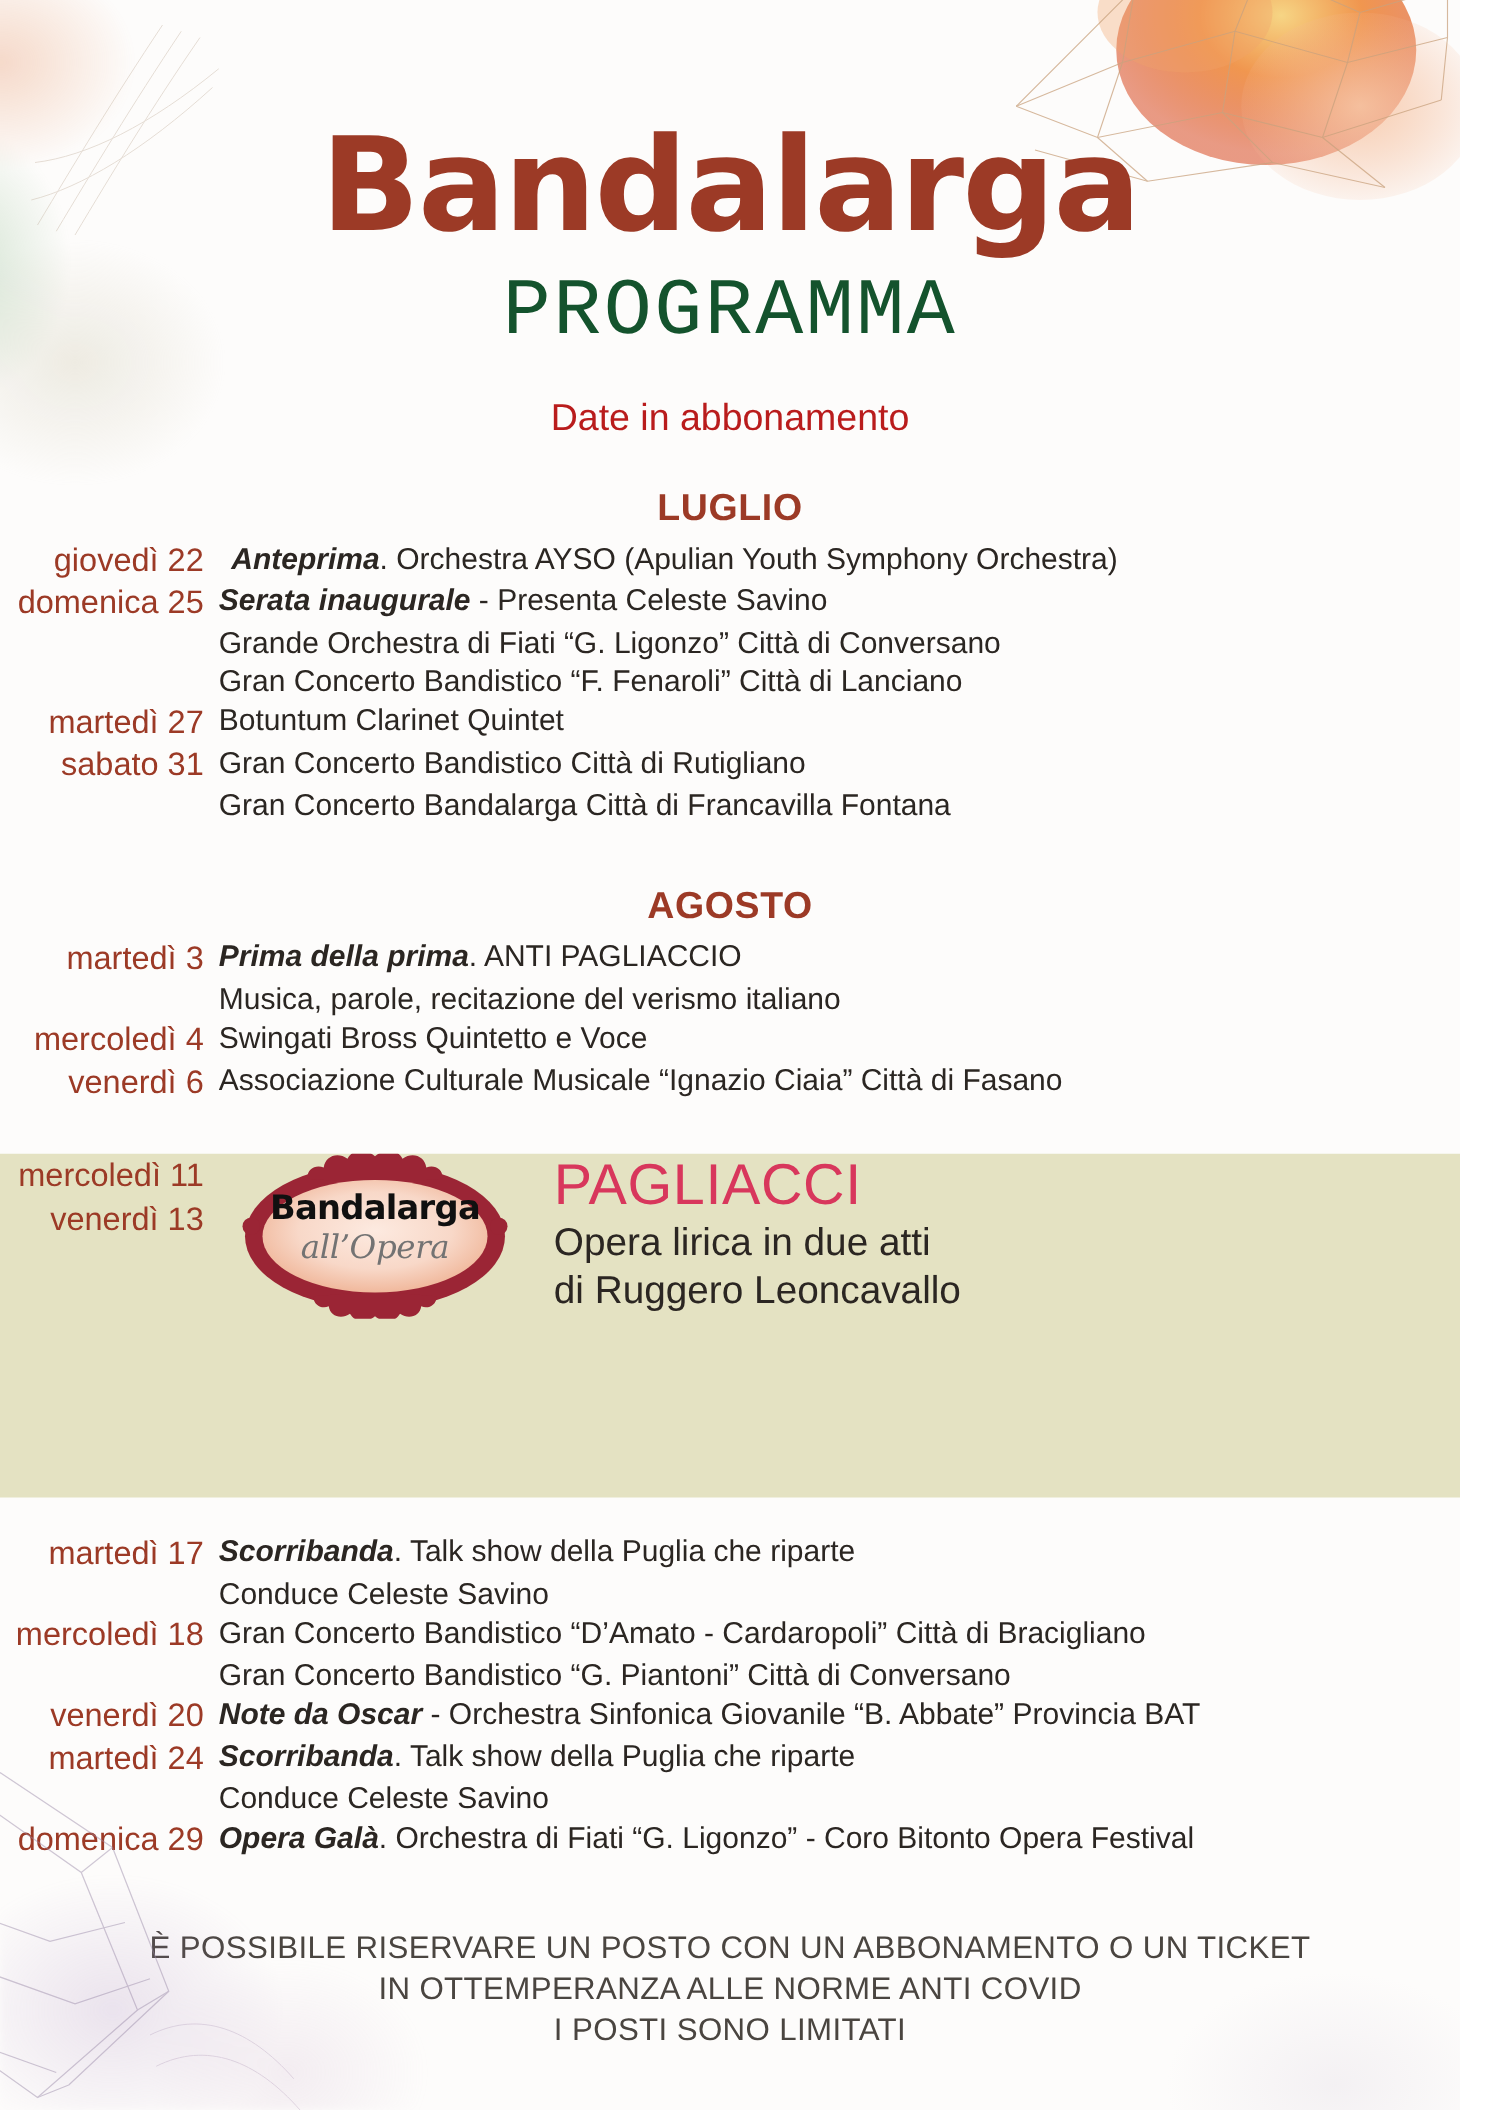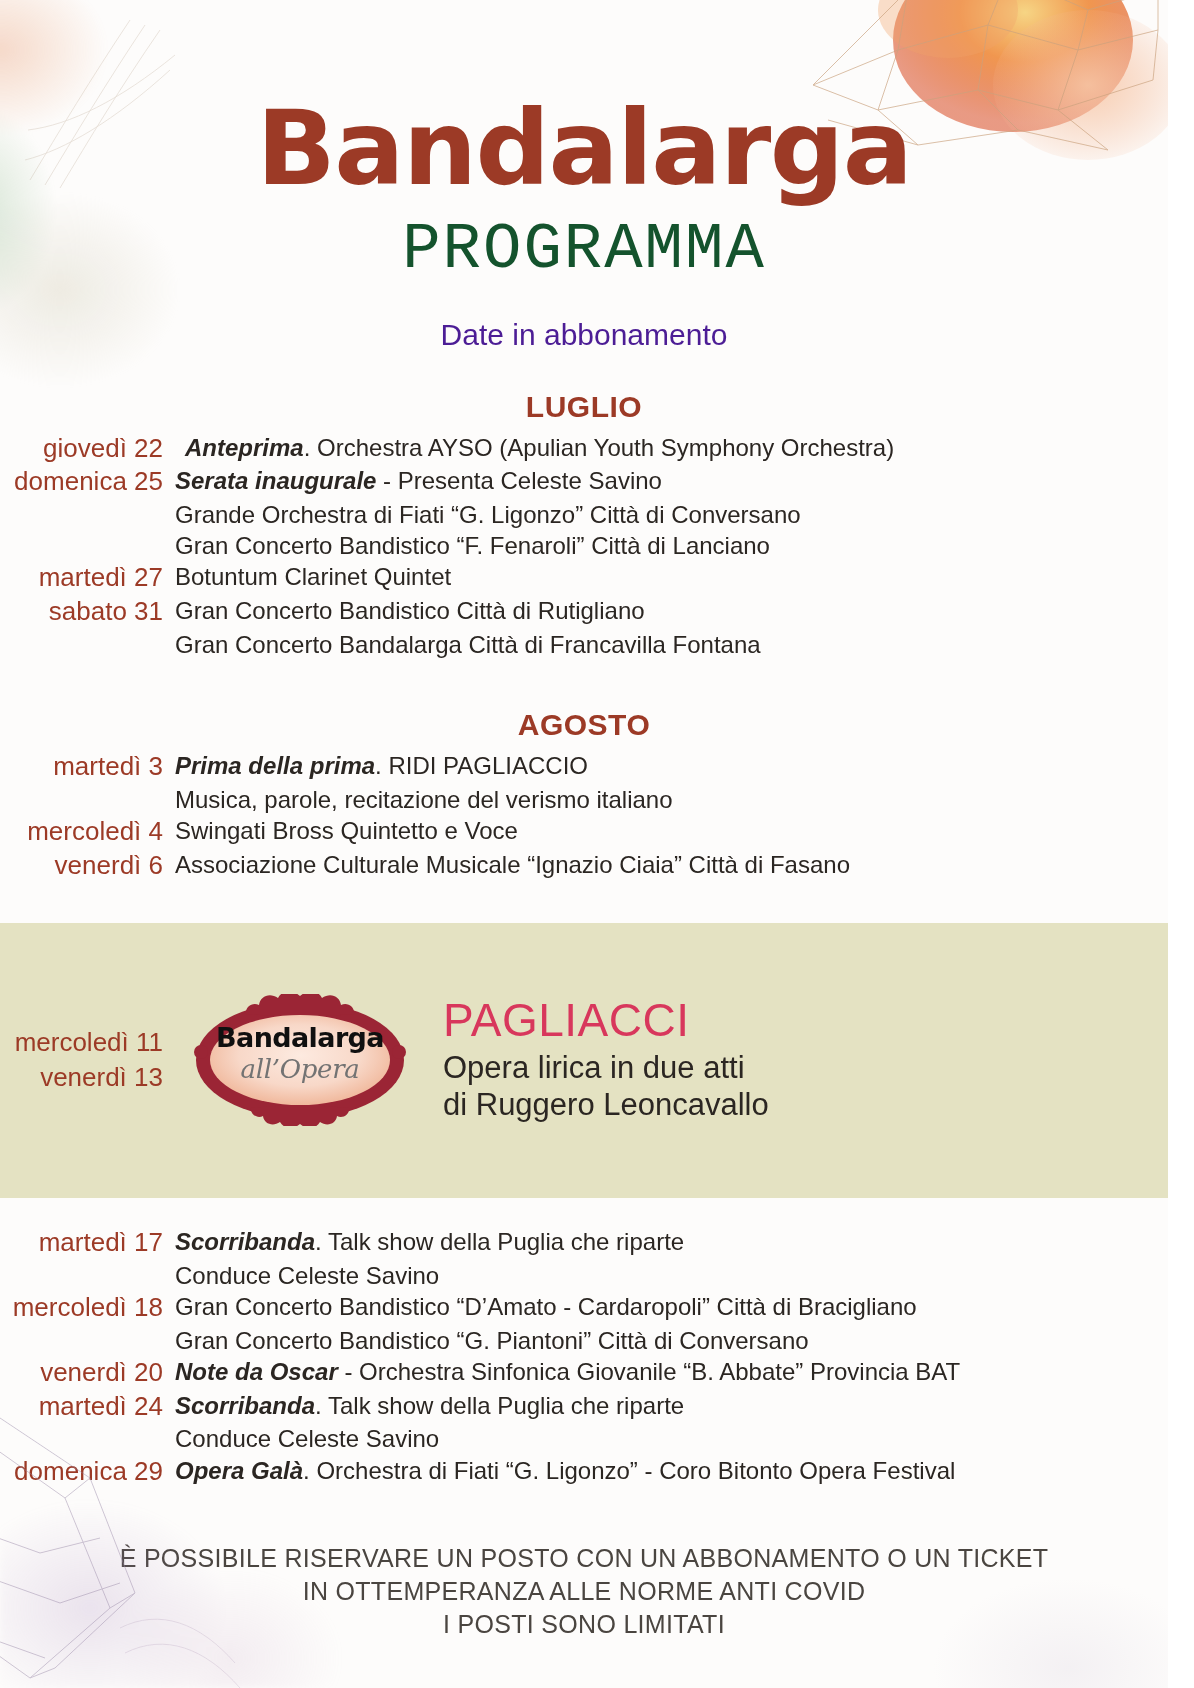--- a/index.html
+++ b/index.html
@@ -68,21 +68,21 @@
     font-family: Liberation Mono, monospace;
     font-weight: 400;
     font-size: 64px;
     line-height: 1.0;
     letter-spacing: 2px;
     color: #14532d;
     margin: 18px 0 0 0;
   }
   .sub-line-1 {
     font-size: 30px;
-    color: #4c1d95;
+    color: #b91c1c;
     margin-top: 34px;
     line-height: 1.25;
   }
   .sub-line-2 {
     font-size: 30px;
     color: #2b2622;
     line-height: 1.25;
     margin-top: 2px;
   }
   .date-accent { color: #9c3a26; }
@@ -127,21 +127,21 @@
   .em { font-style: italic; font-weight: 700; }
   .bold { font-weight: 400; }
 
   
   .opera-band {
     position: relative;
     margin-top: 40px;
     background: #e4e2c2;
     height: 275px;
     display: flex;
-    align-items: center;
+    align-items: flex-start;
     box-sizing: border-box;
   }
   .opera-dates {
     width: 175px;
     min-width: 175px;
     text-align: right;
     padding-right: 12px;
     box-sizing: border-box;
     color: #9c3a26;
     font-size: 26px;
@@ -316,21 +316,21 @@
       <div class="row">
         <div class="row-date"></div>
         <div class="row-text"><span>Gran Concerto Bandalarga Città di Francavilla Fontana</span></div>
       </div>
     </div>
 
   <div class="month-heading" id="month-heading-agosto">AGOSTO</div>
   <div class="schedule" id="august-list">
       <div class="row">
         <div class="row-date">martedì 3</div>
-        <div class="row-text"><span class="em">Prima della prima</span><span>. RIDI PAGLIACCIO</span></div>
+        <div class="row-text"><span class="em">Prima della prima</span><span>. ANTI PAGLIACCIO</span></div>
       </div>
       <div class="row">
         <div class="row-date"></div>
         <div class="row-text"><span>Musica, parole, recitazione del verismo italiano</span></div>
       </div>
       <div class="row">
         <div class="row-date">mercoledì 4</div>
         <div class="row-text"><span>Swingati Bross Quintetto e Voce</span></div>
       </div>
       <div class="row">

